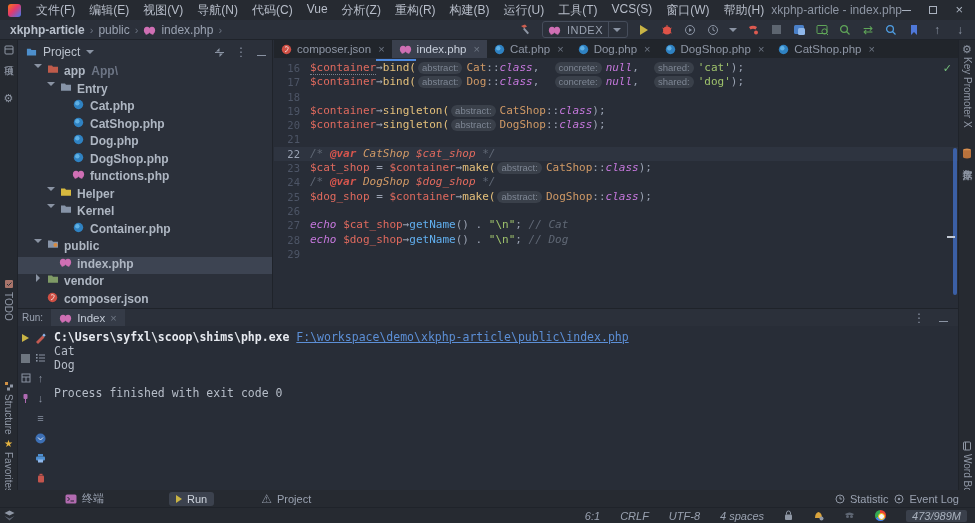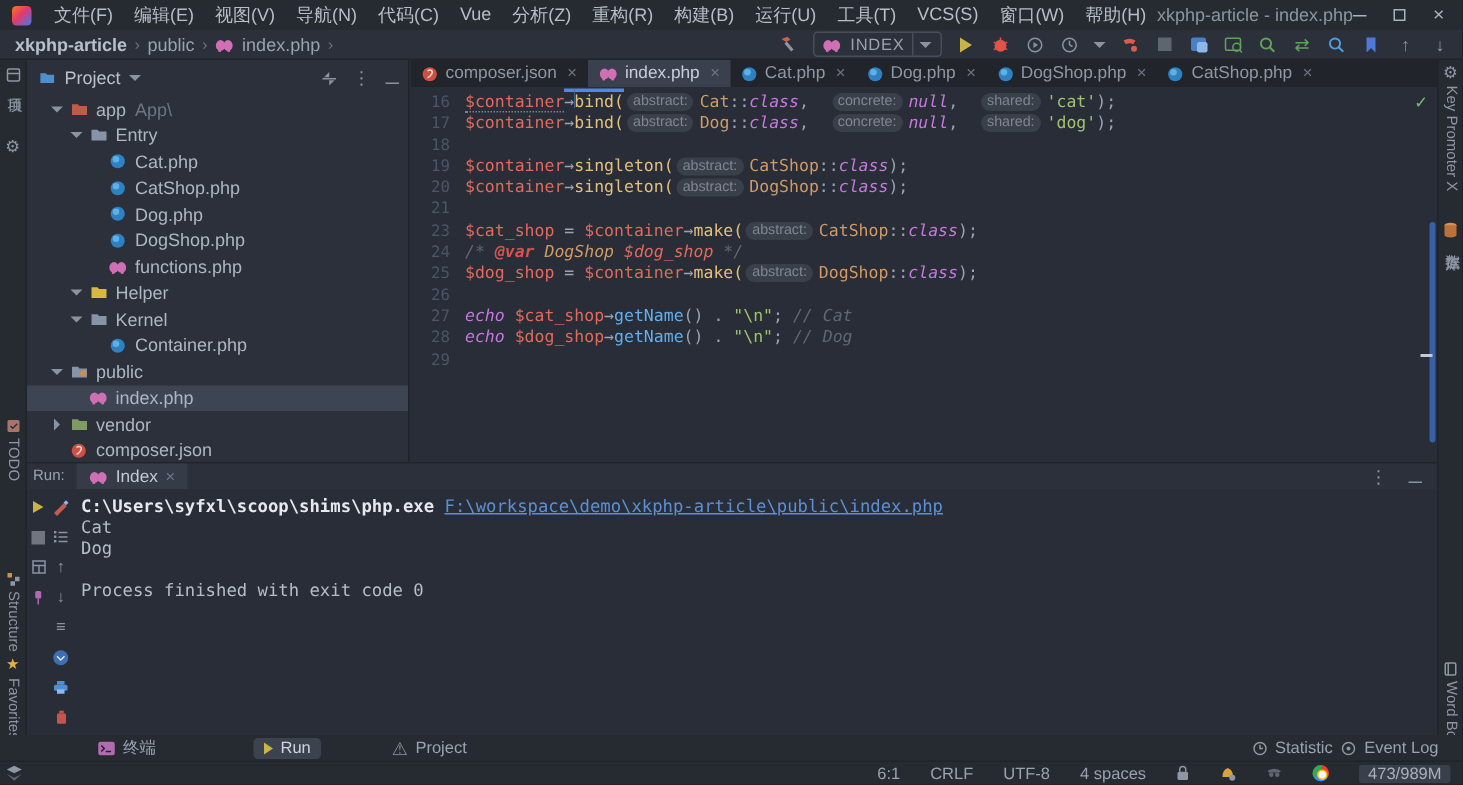--- a/index.html
+++ b/index.html
@@ -48,21 +48,21 @@
   .vitem { position:absolute; left:0; width:100%; display:flex; flex-direction:column; align-items:center; gap:3px; }
   .vlabel { writing-mode:vertical-rl; font-size:10px; color:#8f97a5; white-space:nowrap; }
   .sicon { width:11px; height:11px; display:flex; align-items:center; justify-content:center; }
   
   .project { position:absolute; left:18px; top:40px; width:255px; height:268px;
     background:#2b303a; border-right:1px solid #1f232a; overflow:hidden; }
   .pj-head { height:24px; display:flex; align-items:center; padding:0 6px 0 8px; gap:6px; }
   .pj-title { color:#bac1cc; font-size:12px; }
   .pj-tools { margin-left:auto; display:flex; gap:10px; align-items:center; color:#8a93a3; }
   .tree { position:relative; }
-  .trow { height:17.5px; display:flex; align-items:center; white-space:nowrap; }
+  .trow { height:17.5px; display:flex; align-items:flex-start; white-space:nowrap;font-weight:bold; }
   .trow.sel { background:#3d4452; }
   .tlabel { color:#aeb6c2; font-size:12px; margin-left:5px; }
   .tsuffix { color:#6d7585; font-size:12px; margin-left:6px; }
   .chev { width:10px; display:inline-flex; justify-content:center; margin-right:3px; }
   .ticon { width:13px; display:inline-flex; justify-content:center; }
   
   .editor { position:absolute; left:274px; top:40px; width:684px; height:268px; background:#282d37; }
   .tabbar { height:18px; background:#21252b; display:flex; align-items:stretch; }
   .etab { display:flex; align-items:center; gap:5px; padding:0 7px; font-size:11.5px; color:#8f97a6; }
   .etab.active { background:#3a404d; color:#c8cfdb; }
@@ -112,21 +112,21 @@
   
   .toolrow { position:absolute; left:0; top:490px; width:975px; height:17px;
     background:#262a31; display:flex; align-items:center; font-size:11px; color:#9aa2b1; }
   .toolrow .titem { display:flex; align-items:center; gap:5px; padding:1px 7px; border-radius:3px; margin-left:14px; }
   .toolrow .titem.active { background:#3c424e; color:#cfd5de; }
   .toolrow .right { margin-left:auto; display:flex; gap:6px; padding-right:16px; align-items:flex-end; }
   .toolrow .right .titem { margin-left:0; padding:0; }
   .statusbar { position:absolute; left:0; top:507px; width:975px; height:16px;
     background:#262a31; border-top:1px solid #1f232a; display:flex; align-items:center;
     font-size:11px; color:#9aa2b1; }
-  .sb-right { margin-left:auto; display:flex; align-items:flex-start; gap:20px; padding-right:8px; }
+  .sb-right { margin-left:auto; display:flex; align-items:flex-start; gap:20px; padding-right:8px;font-style:italic; }
   .mem-chip { background:#3a404b; border-radius:2px; padding:0 6px; color:#a9b1bd; }
   .chrome-ic { width:11px; height:11px; border-radius:50%; position:relative;
     background:conic-gradient(#ea4335 0 120deg,#4285f4 120deg 240deg,#34a853 240deg 360deg); }
   .chrome-ic::after { content:""; position:absolute; left:3px; top:3px; width:5px; height:5px;
     border-radius:50%; background:#f4f6f8; border:1px solid #fbbc05; }
   svg { display:block; }
 </style>
 </head>
 <body>
 
@@ -572,20 +572,21 @@
           <span class="x">×</span>
         </span>
       </div>
     <div class="code" id="code">
         <div class="cline"><span class="gut">16</span><span class="ccontent"><span class="tk-v tk-du">$container</span><span class="tk-o tk-ref">→</span><span class="tk-f tk-ref">bind(</span><span class="tk-h">abstract:</span><span class="tk-c">Cat</span><span class="tk-o">::</span><span class="tk-k">class</span><span class="tk-o">,  </span><span class="tk-h">concrete:</span><span class="tk-k">null</span><span class="tk-o">,  </span><span class="tk-h">shared:</span><span class="tk-s">'cat'</span><span class="tk-o">);</span></span></div>
         <div class="cline"><span class="gut">17</span><span class="ccontent"><span class="tk-v">$container</span><span class="tk-o">→</span><span class="tk-f">bind(</span><span class="tk-h">abstract:</span><span class="tk-c">Dog</span><span class="tk-o">::</span><span class="tk-k">class</span><span class="tk-o">,  </span><span class="tk-h">concrete:</span><span class="tk-k">null</span><span class="tk-o">,  </span><span class="tk-h">shared:</span><span class="tk-s">'dog'</span><span class="tk-o">);</span></span></div>
         <div class="cline"><span class="gut">18</span><span class="ccontent"></span></div>
         <div class="cline"><span class="gut">19</span><span class="ccontent"><span class="tk-v">$container</span><span class="tk-o">→</span><span class="tk-f">singleton(</span><span class="tk-h">abstract:</span><span class="tk-c">CatShop</span><span class="tk-o">::</span><span class="tk-k">class</span><span class="tk-o">);</span></span></div>
         <div class="cline"><span class="gut">20</span><span class="ccontent"><span class="tk-v">$container</span><span class="tk-o">→</span><span class="tk-f">singleton(</span><span class="tk-h">abstract:</span><span class="tk-c">DogShop</span><span class="tk-o">::</span><span class="tk-k">class</span><span class="tk-o">);</span></span></div>
         <div class="cline"><span class="gut">21</span><span class="ccontent"></span></div>
+        <div class="cline cur"><span class="gut">22</span><span class="ccontent"><span class="tk-cm">/* </span><span class="tk-dt">@var</span><span class="tk-dc"> CatShop </span><span class="tk-dv">$cat_shop</span><span class="tk-cm"> */</span></span></div>
         <div class="cline"><span class="gut">23</span><span class="ccontent"><span class="tk-v">$cat_shop</span><span class="tk-o"> = </span><span class="tk-v">$container</span><span class="tk-o">→</span><span class="tk-f">make(</span><span class="tk-h">abstract:</span><span class="tk-c">CatShop</span><span class="tk-o">::</span><span class="tk-k">class</span><span class="tk-o">);</span></span></div>
         <div class="cline"><span class="gut">24</span><span class="ccontent"><span class="tk-cm">/* </span><span class="tk-dt">@var</span><span class="tk-dc"> DogShop </span><span class="tk-dv">$dog_shop</span><span class="tk-cm"> */</span></span></div>
         <div class="cline"><span class="gut">25</span><span class="ccontent"><span class="tk-v">$dog_shop</span><span class="tk-o"> = </span><span class="tk-v">$container</span><span class="tk-o">→</span><span class="tk-f">make(</span><span class="tk-h">abstract:</span><span class="tk-c">DogShop</span><span class="tk-o">::</span><span class="tk-k">class</span><span class="tk-o">);</span></span></div>
         <div class="cline"><span class="gut">26</span><span class="ccontent"></span></div>
         <div class="cline"><span class="gut">27</span><span class="ccontent"><span class="tk-k">echo </span><span class="tk-v">$cat_shop</span><span class="tk-o">→</span><span class="tk-m">getName</span><span class="tk-o">() </span><span class="tk-o">. </span><span class="tk-s">"\n"</span><span class="tk-o">; </span><span class="tk-cm">// Cat</span></span></div>
         <div class="cline"><span class="gut">28</span><span class="ccontent"><span class="tk-k">echo </span><span class="tk-v">$dog_shop</span><span class="tk-o">→</span><span class="tk-m">getName</span><span class="tk-o">() </span><span class="tk-o">. </span><span class="tk-s">"\n"</span><span class="tk-o">; </span><span class="tk-cm">// Dog</span></span></div>
         <div class="cline"><span class="gut">29</span><span class="ccontent"></span></div>
       </div>
     <span class="ed-check">✓</span>
     <span class="scroll-thumb"></span>

